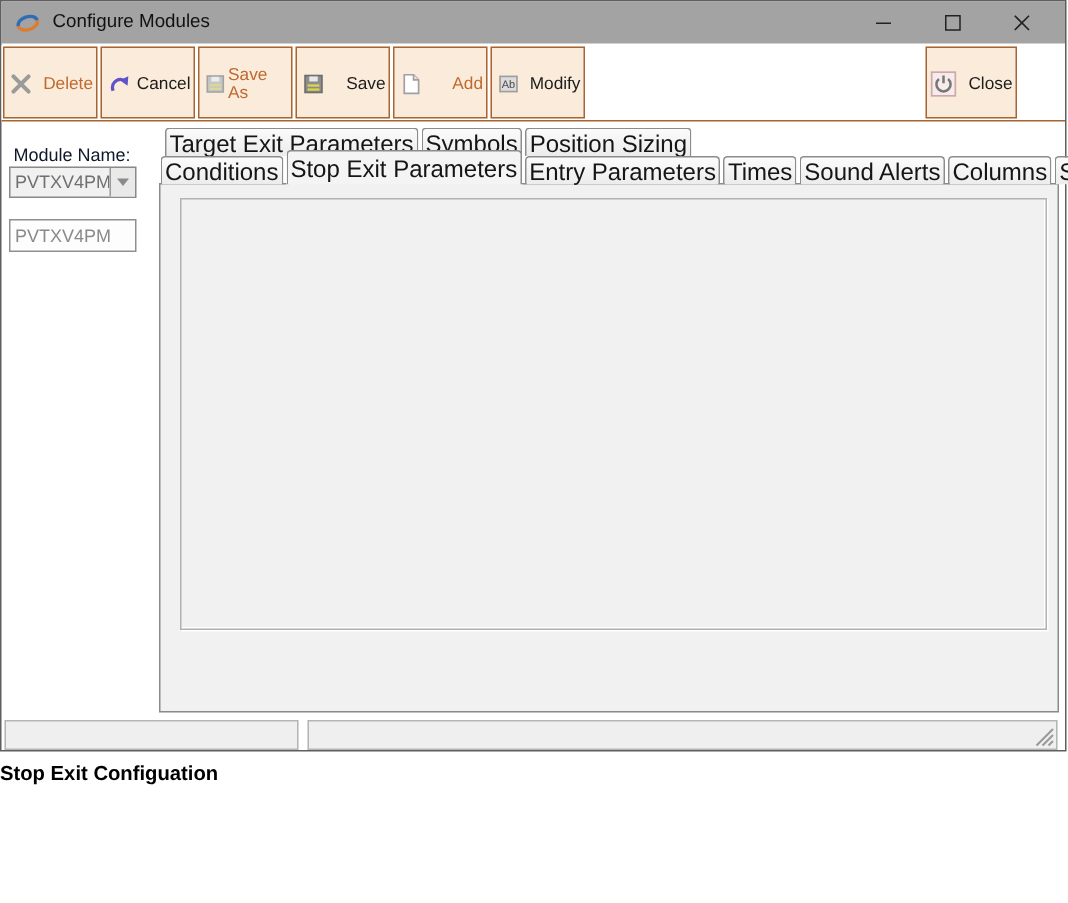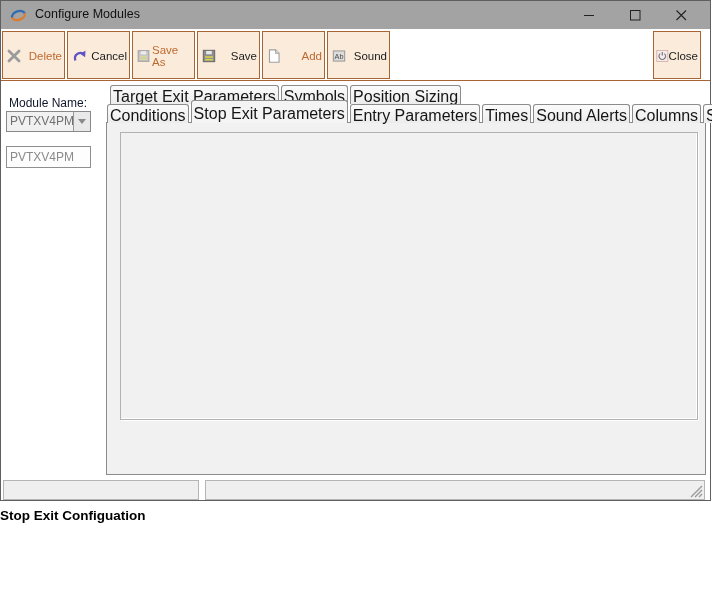--- a/index.html
+++ b/index.html
@@ -139,23 +139,23 @@
           <path d="M4 2.5 H9.5 L12.5 5.5 V13.5 H4 Z" fill="#fff" stroke="#a0a0a0"></path>
           <path d="M9.5 2.5 V5.5 H12.5" fill="#e8e8e8" stroke="#a0a0a0"></path>
         </svg>
         <span class="lbl lbl-accent">Add</span>
       </div>
       <div class="tb-btn" style="left:326px">
         <svg class="tb-ic" viewBox="0 0 16 16">
           <rect x="3" y="3.5" width="10" height="9" fill="#dcdcdc" stroke="#9f9f9f"></rect>
           <text x="8" y="10.5" font-size="6.5" text-anchor="middle" fill="#4a4a4a" font-family="Liberation Sans, sans-serif">Ab</text>
         </svg>
-        <span class="lbl lbl-dark">Sound</span>
-      </div>
-      <div class="tb-btn" style="left:652px; width:48px">
+        <span class="lbl lbl-dark">Modify</span>
+      </div>
+      <div class="tb-btn" style="left:616px; width:61px">
         <svg class="tb-ic" viewBox="0 0 16 16">
           <rect x="1" y="1" width="14" height="14" fill="#f7ecec" stroke="#d0a8a8"></rect>
           <path d="M5.3 5 A4.2 4.2 0 1 0 10.7 5" fill="none" stroke="#777" stroke-width="1.5"></path>
           <line x1="8" y1="3" x2="8" y2="7.5" stroke="#777" stroke-width="1.5"></line>
         </svg>
         <span class="lbl lbl-dark">Close</span>
       </div>
     </div>
 
     <div class="module-label">Module Name:</div>

